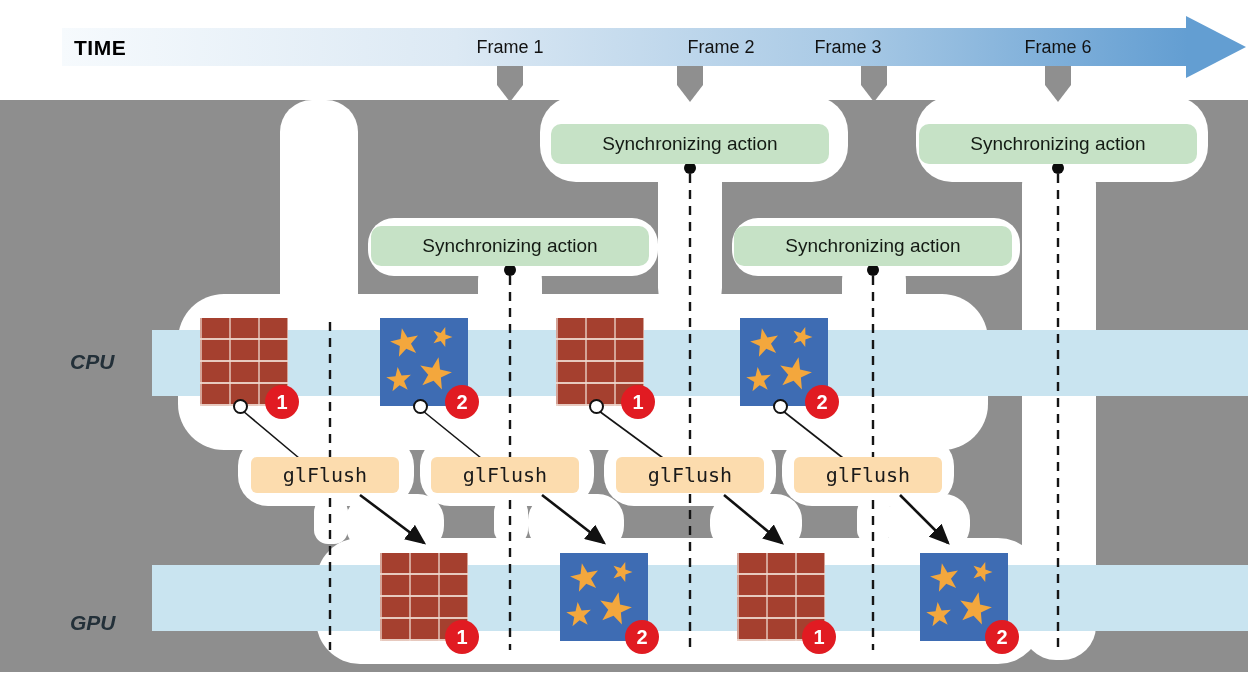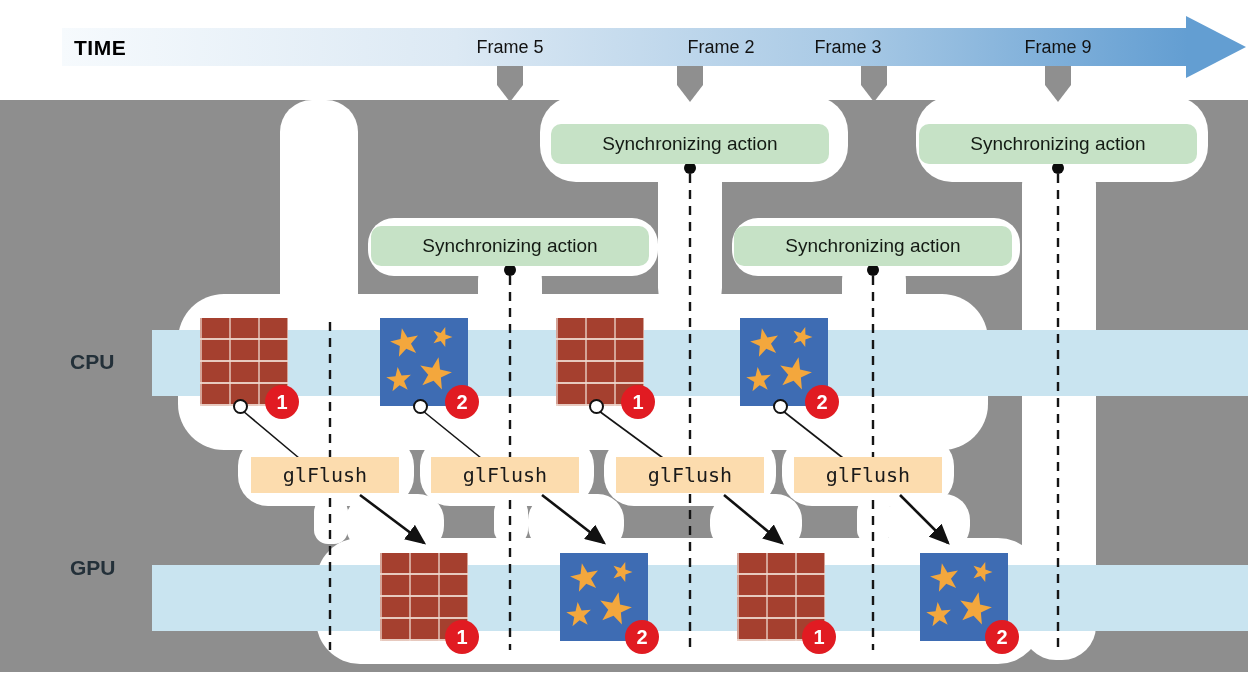--- a/index.html
+++ b/index.html
@@ -9,24 +9,24 @@
   .blob{position:absolute;background:#fff;border-radius:34px;}
   .band{position:absolute;left:152px;width:1096px;height:66px;background:#c9e4f0;}
   .marker{position:absolute;top:64px;width:26px;height:38px;background:#8f8f8f;
           clip-path:polygon(0 0,100% 0,100% 55%,50% 100%,0 55%);}
   .arrow-body{position:absolute;left:62px;top:28px;width:1126px;height:38px;
           background:linear-gradient(90deg,#f6fafd 0%,#dce9f4 35%,#a8c9e5 70%,#639ed2 100%);}
   .arrow-head{position:absolute;left:1186px;top:16px;width:60px;height:62px;background:#639ed2;
           clip-path:polygon(0 0,100% 50%,0 100%);}
   .time-label{position:absolute;left:74px;top:36px;font-size:21px;font-weight:bold;color:#000;letter-spacing:.5px;}
   .frame-label{position:absolute;top:37px;width:120px;text-align:center;font-size:18px;color:#121212;}
-  .lane-label{position:absolute;left:70px;font-size:21px;font-weight:bold;color:#233039;}
+  .lane-label{position:absolute;left:70px;font-size:21px;font-weight:bold;color:#233039;font-style:italic;}
   .sync{position:absolute;width:278px;height:40px;background:#c6e2c6;border-radius:10px;
         display:flex;align-items:center;justify-content:center;font-size:19px;color:#141b14;}
-  .flush{position:absolute;width:148px;height:36px;background:#fcdcae;border-radius:0;
+  .flush{position:absolute;width:148px;height:36px;background:#fcdcae;border-radius:6px;
         display:flex;align-items:center;justify-content:center;
         font-family:"DejaVu Sans Mono","Liberation Mono",monospace;font-size:20px;color:#1a1a1a;}
   .texture{position:absolute;width:88px;height:88px;}
   .brick{background-color:#a5402f;
          background-image:
            repeating-linear-gradient(0deg,rgba(238,216,206,.9) 0 2px,rgba(0,0,0,0) 2px 22px),
            repeating-linear-gradient(90deg,rgba(238,216,206,.65) 0 2px,rgba(0,0,0,0) 2px 29px);}
   .stars-svg{position:absolute;left:0;top:0;width:88px;height:88px;}
   .badge{position:absolute;right:-11px;bottom:-13px;width:34px;height:34px;border-radius:50%;
          background:#e11b22;color:#fff;font-size:20px;font-weight:bold;
@@ -196,21 +196,21 @@
       <use href="#star5" fill="#f3a73d" transform="translate(19,62) rotate(-6) scale(1.3)"></use>
       <use href="#star5" fill="#f3a73d" transform="translate(55,56) rotate(12) scale(1.7)"></use>
       <use href="#star5" fill="#f3a73d" transform="translate(78,80) rotate(32) scale(1.0)"></use>
     </svg>
     <span class="badge">2</span>
   </div>
 
   <div class="arrow-body"></div>
   <div class="arrow-head"></div>
   <div class="time-label">TIME</div>
-  <div class="frame-label" style="left:450px">Frame 5</div>
+  <div class="frame-label" style="left:450px">Frame 1</div>
   <div class="frame-label" style="left:661px">Frame 2</div>
   <div class="frame-label" style="left:788px">Frame 3</div>
-  <div class="frame-label" style="left:998px">Frame 9</div>
+  <div class="frame-label" style="left:998px">Frame 6</div>
 
   <div class="lane-label" style="top:350px">CPU</div>
-  <div class="lane-label" style="top:556px">GPU</div>
+  <div class="lane-label" style="top:611px">GPU</div>
 
 </div>
 
 </body></html>

